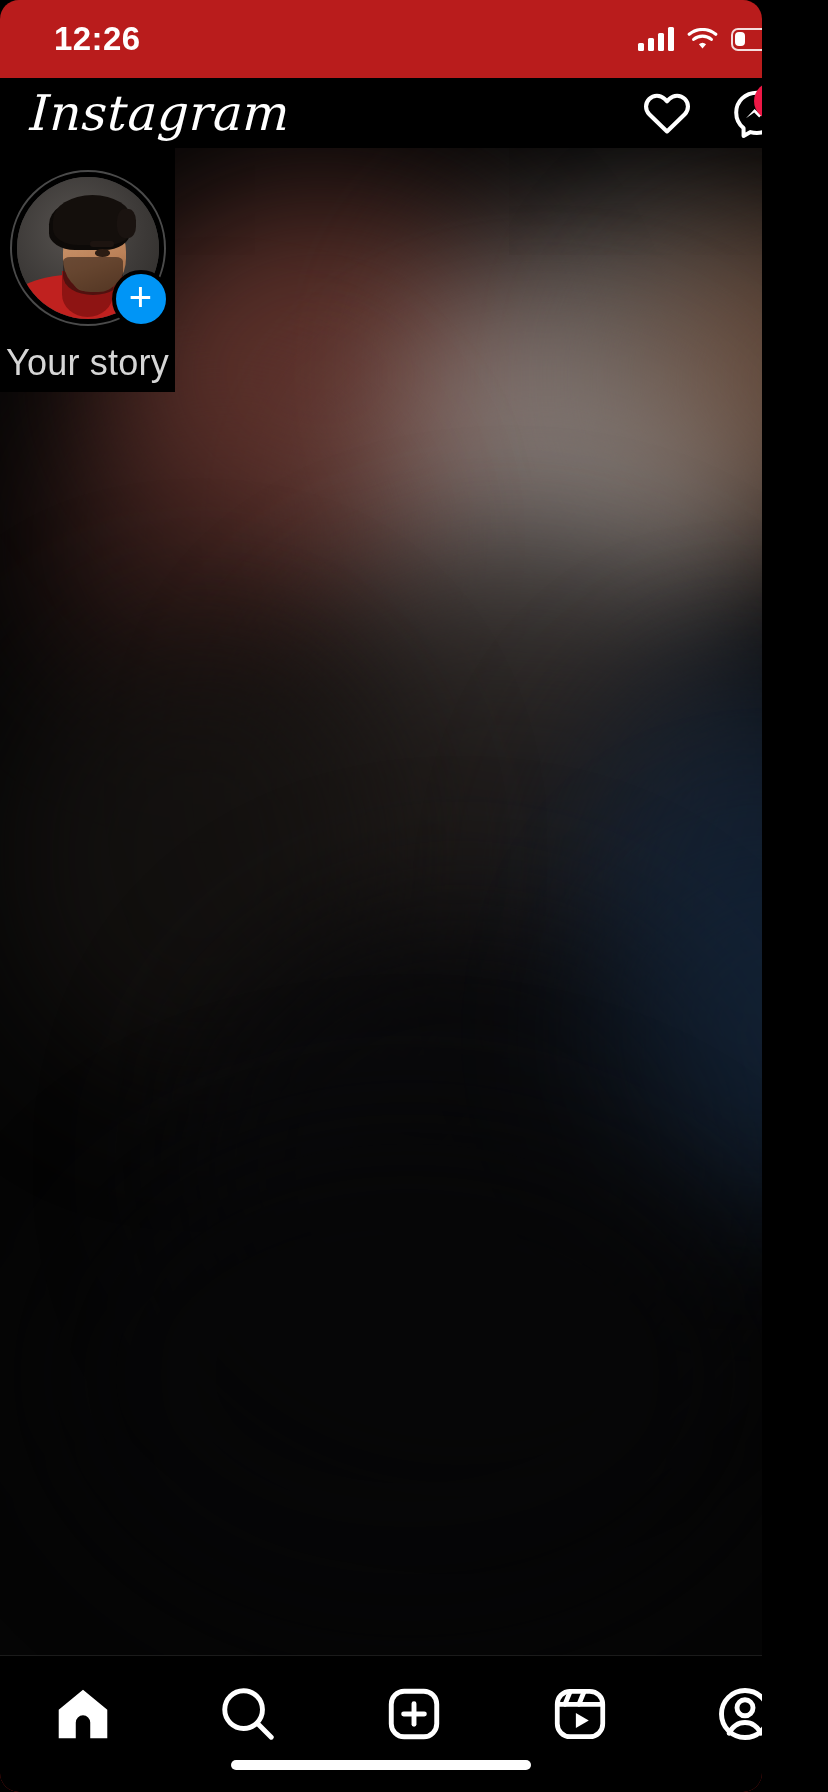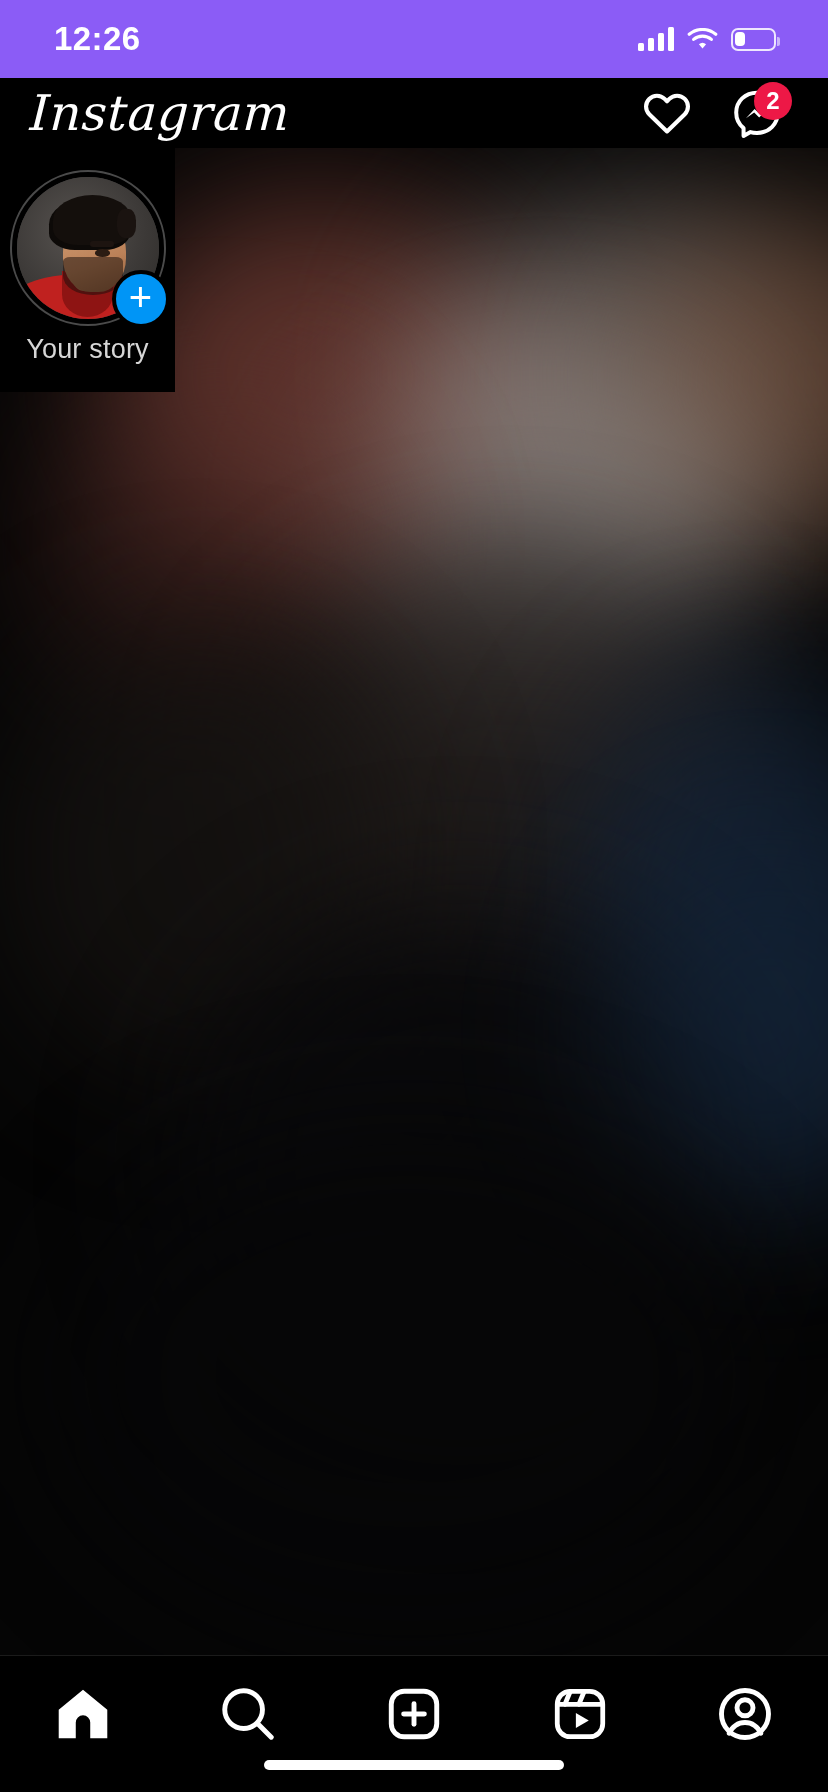--- a/index.html
+++ b/index.html
@@ -4,23 +4,24 @@
 <style>
   * { margin:0; padding:0; box-sizing:border-box; }
   html, body {
     width:828px; height:1792px;
     background:#000;
     font-family:"Liberation Sans", sans-serif;
     overflow:hidden;
   }
   #phone {
     position:relative;
-    width:828px; height:1792px;
-    background:#8b5cf6;
+    width:762px; height:1792px;
+    background:#b91c1c;
     overflow:hidden;
+    border-radius:19px;
   }
 
   
   #feed-bg {
     position:absolute;
     left:0; top:145px;
     width:828px; height:1510px;
     background:#050505;
     overflow:hidden;
   }
@@ -178,23 +179,23 @@
   #story-plus {
     position:absolute; right:-4px; bottom:-2px;
     width:58px; height:58px;
     background:#0095F6;
     border:4px solid #000;
     border-radius:50%;
     display:flex; align-items:center; justify-content:center;
   }
   #story-plus span { color:#fff; font-size:40px; font-weight:300; line-height:1; margin-top:-4px; }
   #story-label {
-    margin-top:8px;
+    margin-top:16px;
     color:#d6d6d6;
-    font-size:27px;
+    font-size:36px;
     letter-spacing:.2px;
   }
 
   
   #tab-bar {
     position:absolute; left:0; bottom:0;
     width:828px; height:137px;
     background:#000;
     border-top:1px solid #1b1b1b;
     display:flex; align-items:flex-start;

